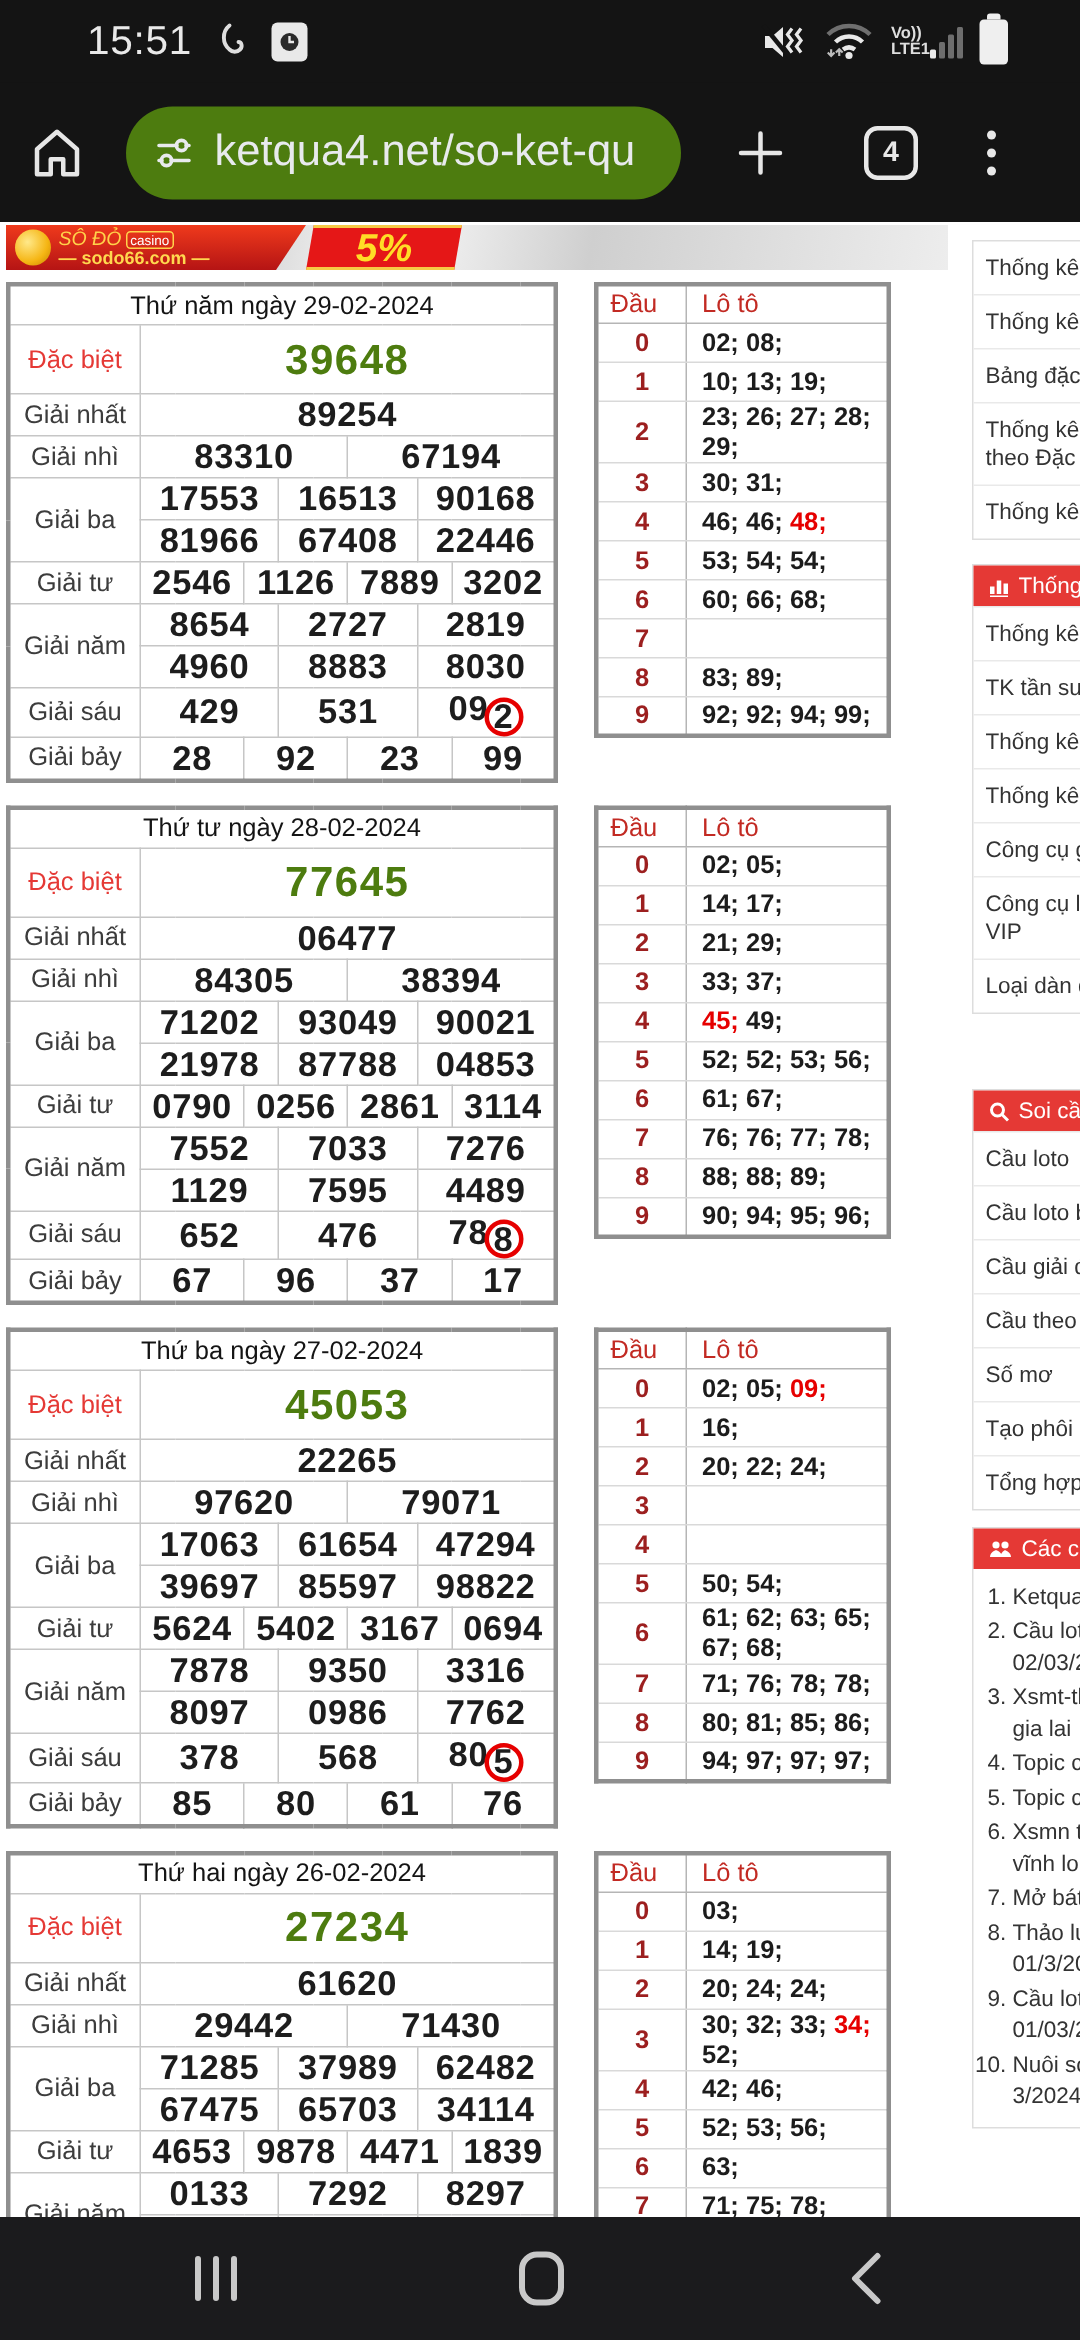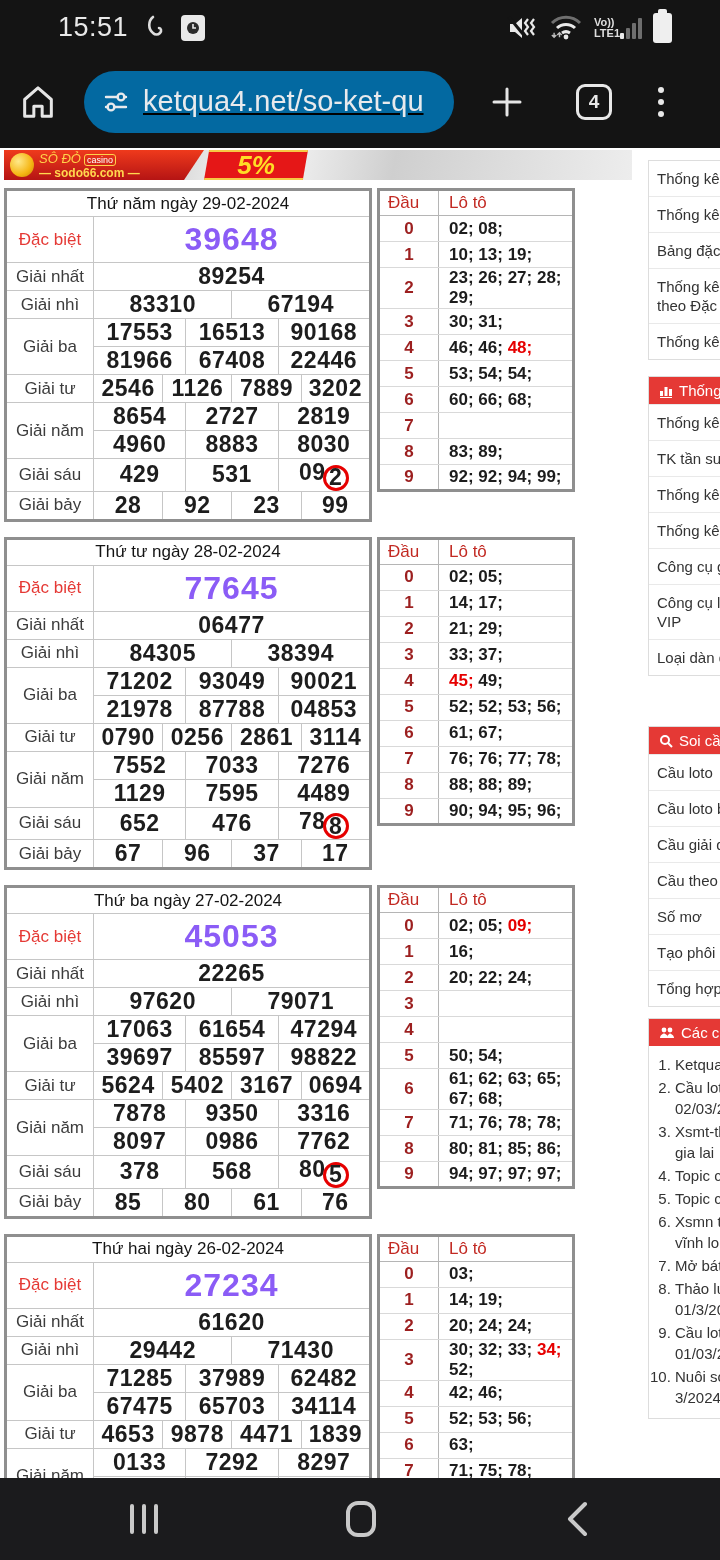--- a/index.html
+++ b/index.html
@@ -20,22 +20,22 @@
   .sig-bars i:nth-child(2){ height:11px; }
   .sig-bars i:nth-child(3){ height:16px; }
   .sig-bars i:nth-child(4){ height:21px; }
   .battery { width:19px; height:30px; background:#efefef; border-radius:3px; position:relative; }
   .battery:before { content:""; position:absolute; top:-4px; left:5px; width:9px; height:4px; background:#efefef; border-radius:2px 2px 0 0; }
 
   
   .toolbar { position:absolute; top:55px; left:0; width:720px; height:93px; background:#141414;
     display:flex; align-items:center; }
   .home-btn { margin-left:18px; }
-  .url-pill { margin-left:26px; width:370px; height:62px; border-radius:31px; background:#0369a1;
-    display:flex; align-items:center; padding-left:18px; overflow:hidden;text-decoration:underline; }
+  .url-pill { margin-left:26px; width:370px; height:62px; border-radius:31px; background:#4d7c0f;
+    display:flex; align-items:center; padding-left:18px; overflow:hidden; }
   .url-text { color:#e8eaed; font-size:29px; margin-left:13px; white-space:nowrap; overflow:hidden; }
   .plus-btn { margin-left:34px; }
   .tab-btn { margin-left:50px; width:36px; height:36px; border:3px solid #e8e8e8; border-radius:9px;
     display:flex; align-items:center; justify-content:center; }
   .tab-count { color:#e8e8e8; font-size:19px; font-weight:bold; }
   .menu-btn { margin-left:46px; display:flex; flex-direction:column; gap:6px; }
   .menu-btn i { width:6px; height:6px; border-radius:50%; background:#e8e8e8; display:block; }
 
   
   .content { position:absolute; top:148px; left:0; width:720px; height:1330px; background:#fff;
@@ -54,30 +54,30 @@
   .b-casino { font-size:9px; color:#fff; border:1px solid #ffd24a; border-radius:3px; padding:0 2px; margin-left:3px; font-style:normal; }
   .b-site { font-size:12px; font-weight:bold; color:#ffd84f; white-space:nowrap; }
   .b-mid { flex:1; display:flex; align-items:center; justify-content:space-around; }
   .b-rate { font-size:26px; line-height:26px; font-weight:bold; font-style:italic; color:#9e1212; }
   .b-five { width:104px; height:30px; background:#e51717; border-top:2px solid #f6c945; border-bottom:2px solid #f6c945;
     display:flex; align-items:center; justify-content:center; clip-path:polygon(5% 0,100% 0,95% 100%,0 100%); }
   .b-five span { font-size:26px; font-weight:bold; font-style:italic; color:#ffdd26; }
   .b-tail { width:36px; }
 
   
-  .pair { display:flex; gap:5px; margin-bottom:15px; align-items:flex-start; }
+  .pair { display:flex; gap:24px; margin-bottom:15px; align-items:flex-start; }
 
   table { border-collapse:collapse; background:#fff; }
   .rtable { width:368px; border:3px solid #8f8f8f; table-layout:fixed; }
   .rtable td { border:1px solid #c6c6c6; text-align:center; height:26px; padding:0; }
   .rtable .hdr { font-size:17px; color:#141414; height:27px; }
   .rtable .lbl { font-size:17px; color:#3c3c3c; width:88px; }
   .rtable .lbl-red { color:#e53935; }
   .rtable .num { font-size:23px; font-weight:bold; color:#1d1d1d; letter-spacing:.5px; }
-  .rtable .db { font-size:32px; font-weight:bold; color:#8b5cf6; height:46px; letter-spacing:1px; }
+  .rtable .db { font-size:28px; font-weight:bold; color:#4d7c0f; height:46px; letter-spacing:1px; }
   .ring { display:inline-flex; align-items:center; justify-content:center; width:26px; height:26px;
     border:3px solid #e60000; border-radius:50%; margin-left:-3px; vertical-align:-5px; }
 
   .ltable { width:198px; border:3px solid #8f8f8f; table-layout:fixed; }
   .ltable td { border-bottom:1px solid #d9d9d9; height:26px; padding:0; }
   .ltable .h-dau, .ltable .h-lo { color:#c22a23; font-size:17px; border-bottom:1px solid #b5b5b5; }
   .ltable .h-dau { padding-left:8px; width:60px; border-right:1px solid #b5b5b5; }
   .ltable .h-lo { padding-left:10px; }
   .ltable .dau-d { text-align:center; font-weight:bold; font-size:17px; color:#9c1f1f; border-right:1px solid #b5b5b5; }
   .ltable .lvals { padding-left:10px; font-size:17px; font-weight:bold; color:#1c1c1c; }

